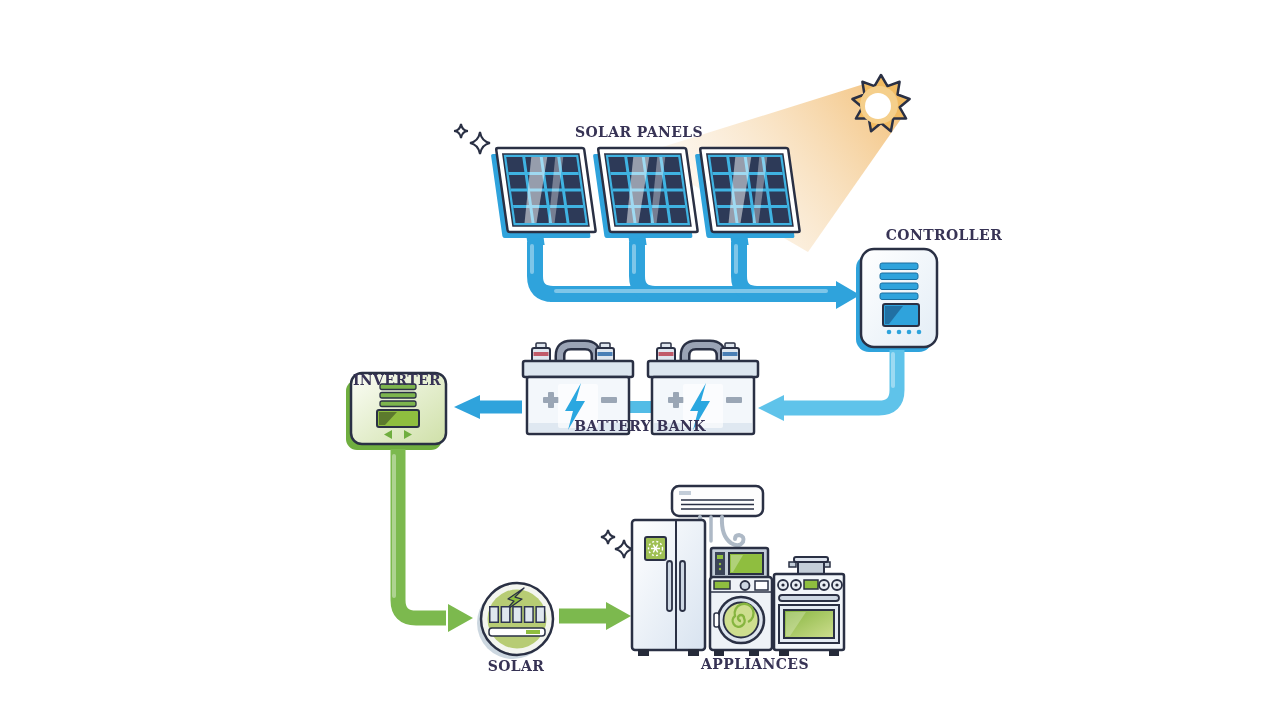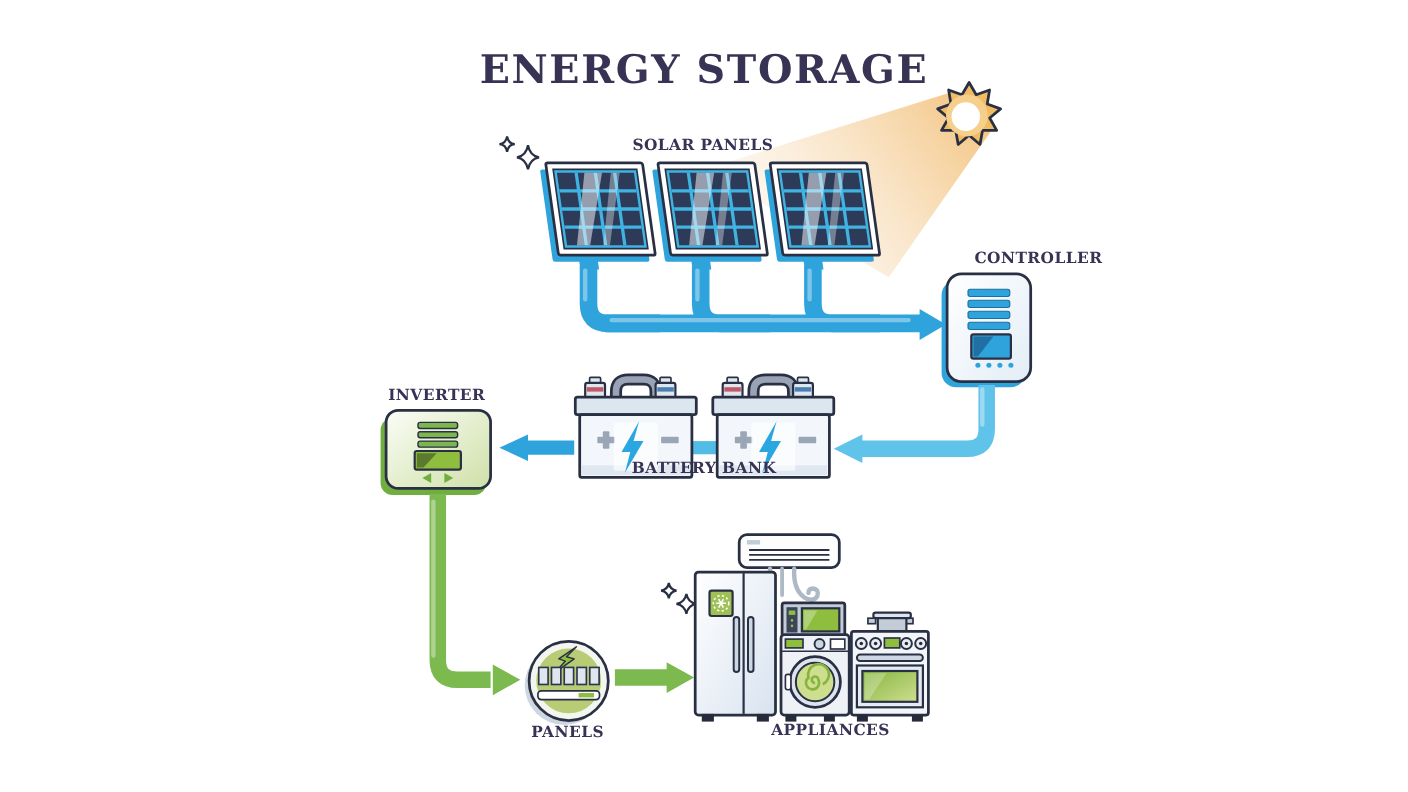--- a/index.html
+++ b/index.html
@@ -259,20 +259,19 @@
     </g>
     <rect x="779" y="595" width="60" height="6" rx="3" fill="#cdd7e3" stroke="#2a3044" stroke-width="1.8"></rect>
     <rect x="779" y="605" width="60" height="38" fill="#e4ebf3" stroke="#2a3044" stroke-width="2"></rect>
     <rect x="784" y="610" width="50" height="28" fill="url(#gradOven)" stroke="#2a3044" stroke-width="2"></rect>
     <polygon points="786,612 806,612 790,636 786,636" fill="#ffffff" opacity="0.25"></polygon>
     <rect x="779" y="650" width="10" height="6" fill="#262b3a"></rect>
     <rect x="829" y="650" width="10" height="6" fill="#262b3a"></rect>
   </g>
 </svg>
 
-<div class="lbl title" style="left:640px;top:42px;">ENERGY STORAGE</div>
 <div class="lbl" style="left:639px;top:124px;">SOLAR PANELS</div>
 <div class="lbl" style="left:944px;top:227px;">CONTROLLER</div>
-<div class="lbl" style="left:397px;top:352px;">INVERTER</div>
+<div class="lbl" style="left:397px;top:372px;">INVERTER</div>
 <div class="lbl" style="left:640px;top:418px;">BATTERY BANK</div>
-<div class="lbl" style="left:516px;top:658px;">PANELS</div>
+<div class="lbl" style="left:516px;top:658px;">SOLAR</div>
 <div class="lbl" style="left:739px;top:656px;margin-left:16px;">APPLIANCES</div>
 </div>
 
 </body></html>

